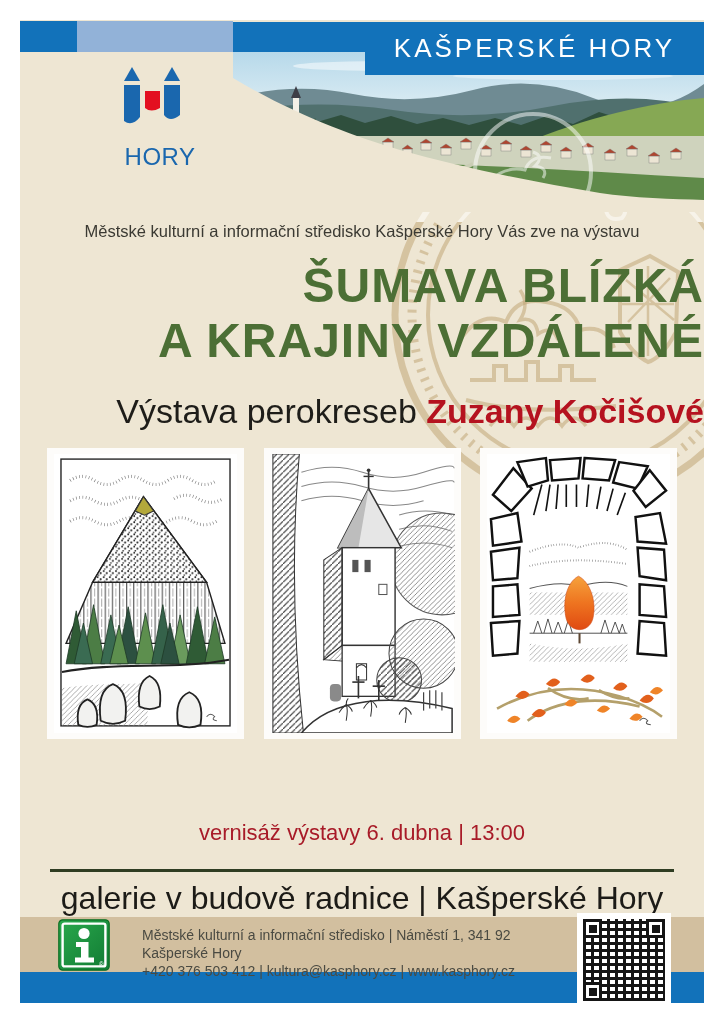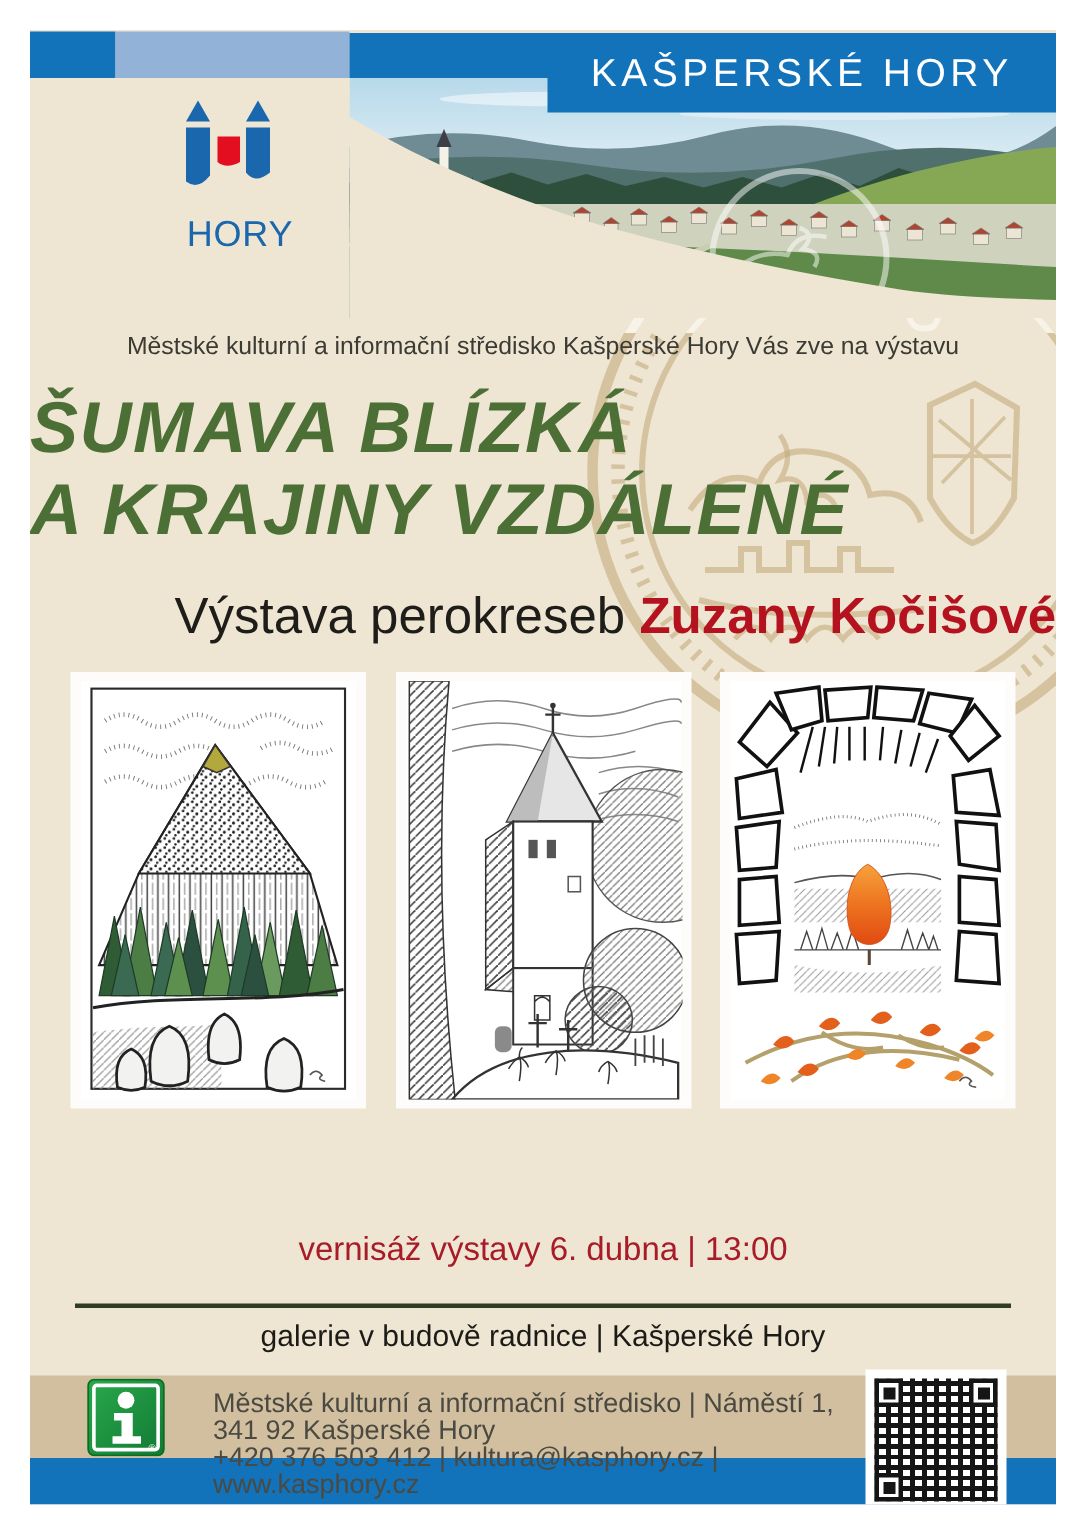--- a/index.html
+++ b/index.html
@@ -32,22 +32,22 @@
     font-size:24px;line-height:30px;letter-spacing:0.5px;font-weight:400;z-index:2;
   }
   
   .watermark{left:350px;top:70px;width:334px;height:410px;z-index:0;pointer-events:none;}
   
   .invite{
     left:0;top:202px;width:684px;text-align:center;color:#3B3A33;
     font-size:16.5px;z-index:3;
   }
   .h-line{
-    left:0;width:684px;text-align:left;color:#4C6F35;font-weight:700;
-    font-size:48px;letter-spacing:1px;z-index:3;white-space:nowrap;font-style:italic;
+    left:0;width:684px;text-align:right;color:#4C6F35;font-weight:700;
+    font-size:48px;letter-spacing:1px;z-index:3;white-space:nowrap;
   }
   .h1a{top:238px;} .h1b{top:293px;}
   .subtitle{
     left:0;top:372px;width:684px;text-align:right;font-size:34px;color:#1E1D19;z-index:3;white-space:nowrap;
   }
   .subtitle .artist{color:#B5121F;font-weight:700;}
   
   .art-row{
     left:27px;top:428px;width:630px;height:292px;display:flex;gap:19.5px;z-index:3;
   }
@@ -60,27 +60,27 @@
     left:0;top:738px;width:684px;text-align:center;color:#4C6F35;
     font-size:43px;z-index:3;white-space:nowrap;
   }
   .vernissage{
     left:0;top:800px;width:684px;text-align:center;color:#A81B28;
     font-size:22px;z-index:3;white-space:nowrap;
   }
   .rule{left:30px;top:849px;width:624px;height:2.5px;background:#2F3D22;z-index:3;}
   .venue{
     left:0;top:860px;width:684px;text-align:center;color:#1C1B17;
-    font-size:20px;z-index:3;white-space:nowrap;
+    font-size:32px;z-index:3;white-space:nowrap;
   }
   
   .footer-band{left:0;top:897px;width:684px;height:55px;background:#D2BF9F;z-index:2;}
   .info-icon{left:38px;top:899px;width:52px;height:52px;z-index:4;}
   .footer-text{
-    left:122px;top:906px;width:430px;color:#4A4A42;font-size:18px;line-height:18px;z-index:4;
+    left:122px;top:906px;width:430px;color:#4A4A42;font-size:14px;line-height:18px;z-index:4;
   }
   .blue-band{left:0;top:952px;width:684px;height:31px;background:#1272BA;z-index:1;}
   
   .qr{
     left:557px;top:893px;width:94px;height:94px;background:#ffffff;z-index:5;
     display:flex;align-items:center;justify-content:center;
   }
   .qr-inner{
     position:relative;width:82px;height:82px;background-color:#fff;
     background-image:

